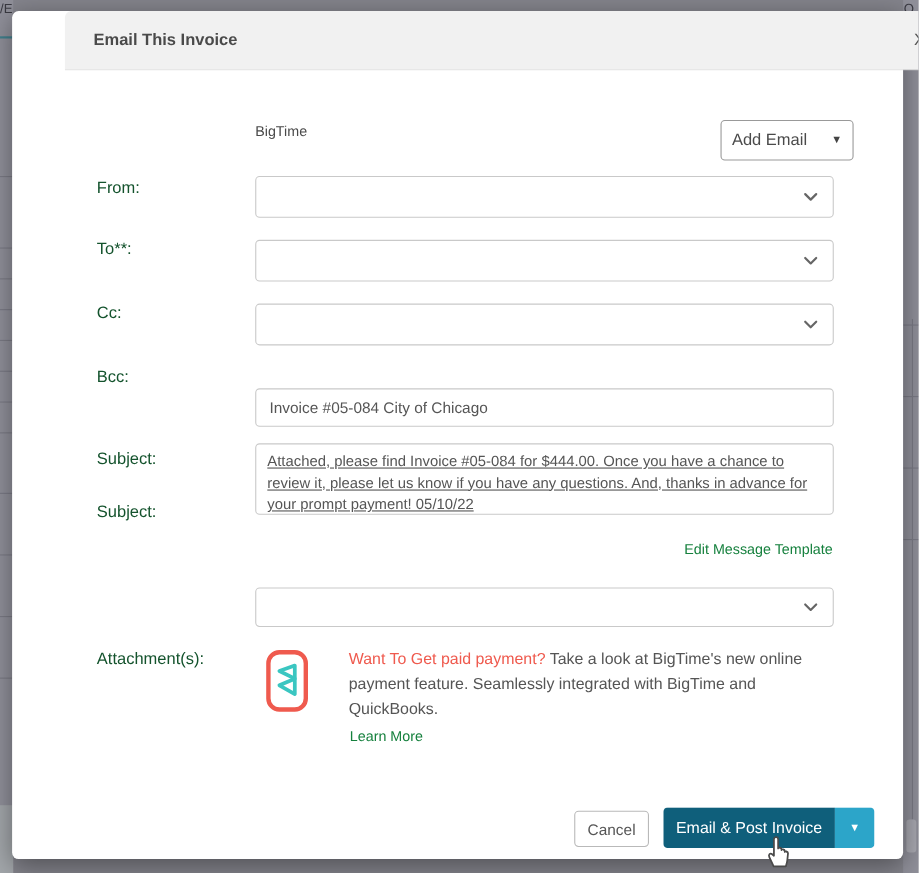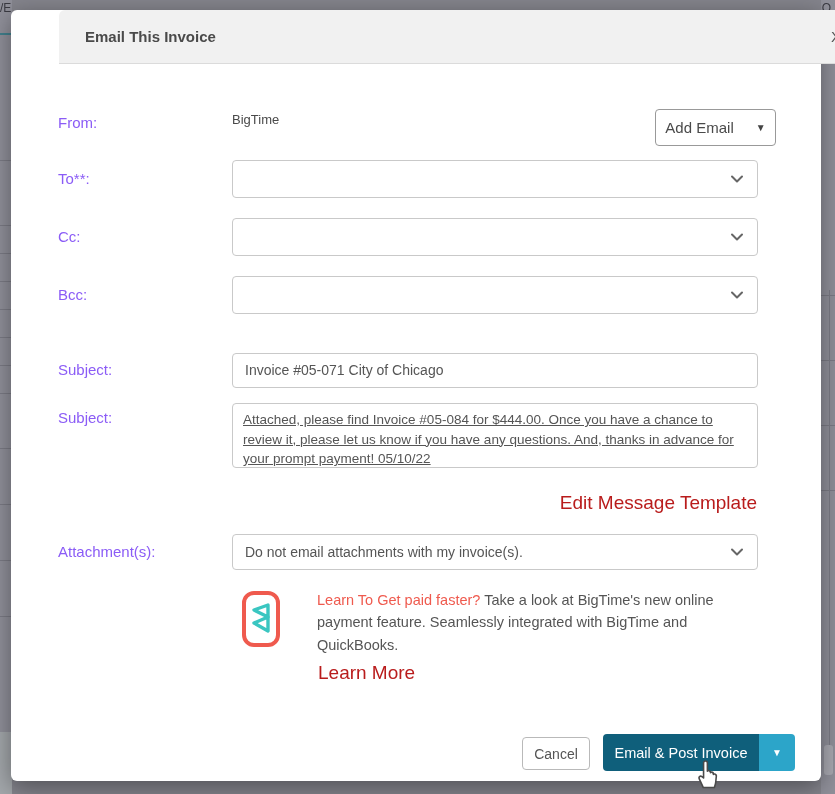--- a/index.html
+++ b/index.html
@@ -39,21 +39,21 @@
   }
   .modal-title {
     position:absolute; left:26px; top:0; line-height:54px;
     font-size:15px; font-weight:bold; color:#4a4a4a;
   }
   .modal-close {
     position:absolute; right:28px; top:0; line-height:54px;
     font-size:15px; color:#555; cursor:default;
   }
 
-  .field-label { position:absolute; left:47px; font-size:15px; color:#8b5cf6; }
+  .field-label { position:absolute; left:77px; font-size:15px; color:#14532d;margin-top:48px; }
   .static-value { position:absolute; left:221px; font-size:13px; color:#4a4a4a; }
 
   .combo, .text-input, .select-box {
     position:absolute; left:221px; width:526px;
     border:1px solid #c9c9c9; border-radius:4px; background:#fff;
     font-size:14px; color:#555;
   }
   .combo { height:38px; }
   .chev {
     position:absolute; right:12px; top:50%; margin-top:-8px; width:16px; height:16px;
@@ -68,21 +68,21 @@
 
   .add-email-btn {
     position:absolute; left:644px; top:99px; width:121px; height:37px;
     background:#fff; border:1px solid #999; border-radius:4px;
     font-size:15px; color:#4a4a4a;
     display:flex; align-items:center; justify-content:center; gap:22px;
     cursor:pointer;
   }
   .add-email-btn .tri { font-size:10px; color:#444; }
 
-  .link { position:absolute; font-size:19px; color:#b91c1c; cursor:pointer; }
+  .link { position:absolute; font-size:13px; color:#15803d; cursor:pointer; }
 
   .promo-icon { position:absolute; left:230px; top:580px; width:40px; height:58px; }
   .promo-text {
     position:absolute; left:306px; top:579px; width:420px;
     font-size:14.5px; line-height:1.55; color:#555;
   }
   .promo-text .hl { color:#ef5a4e; }
 
   .btn-cancel {
     position:absolute; left:511px; top:727px; width:68px; height:33px;
@@ -166,42 +166,41 @@
 
   <span class="field-label" style="top:276px;">Bcc:</span>
   <div class="combo" style="top:266px;">
     <span></span>
     <svg class="chev" viewBox="0 0 16 16">
         <polyline points="3,5.5 8,10.5 13,5.5" fill="none" stroke="#666" stroke-width="2" stroke-linecap="round" stroke-linejoin="round"></polyline>
       </svg>
   </div>
 
   <span class="field-label" style="top:351px;">Subject:</span>
-  <div class="text-input" style="top:343px;">Invoice #05-071 City of Chicago</div>
+  <div class="text-input" style="top:343px;">Invoice #05-084 City of Chicago</div>
 
   <span class="field-label" style="top:399px;">Subject:</span>
   <div class="textarea-box" style="top:393px;text-decoration:underline;">Attached, please find Invoice #05-084 for $444.00.  Once you have a chance to review it, please let us know if you have any questions.  And, thanks in advance for your prompt payment! 05/10/22</div>
 
   <span class="link" style="top:482px; right:64px;">Edit Message Template</span>
 
   <span class="field-label" style="top:533px;">Attachment(s):</span>
   <div class="select-box" style="top:524px;">
-    <span>Do not email attachments with my invoice(s).</span>
     <svg class="chev" viewBox="0 0 16 16">
         <polyline points="3,5.5 8,10.5 13,5.5" fill="none" stroke="#666" stroke-width="2" stroke-linecap="round" stroke-linejoin="round"></polyline>
       </svg>
   </div>
 
   <svg class="promo-icon" viewBox="0 0 40 58">
     <rect x="3" y="3" width="34" height="52" rx="10" fill="none" stroke="#ef5a4e" stroke-width="4"></rect>
     <path d="M27 15 L13 20 L27 27 Z" fill="none" stroke="#3ac6c1" stroke-width="3.4" stroke-linejoin="round"></path>
     <path d="M27 27 L13 33 L27 41 Z" fill="none" stroke="#3ac6c1" stroke-width="3.4" stroke-linejoin="round"></path>
   </svg>
   <div class="promo-text">
-    <span class="hl">Learn To Get paid faster?</span><span> Take a look at BigTime's new online payment feature. Seamlessly integrated with BigTime and QuickBooks.</span>
+    <span class="hl">Want To Get paid payment?</span><span> Take a look at BigTime's new online payment feature. Seamlessly integrated with BigTime and QuickBooks.</span>
   </div>
   <span class="link" style="top:652px; left:307px;">Learn More</span>
 
   <div class="btn-cancel">
     <span>Cancel</span>
   </div>
   <div class="btn-primary">
     <div class="main">
       <span>Email &amp; Post Invoice</span>
     </div>

